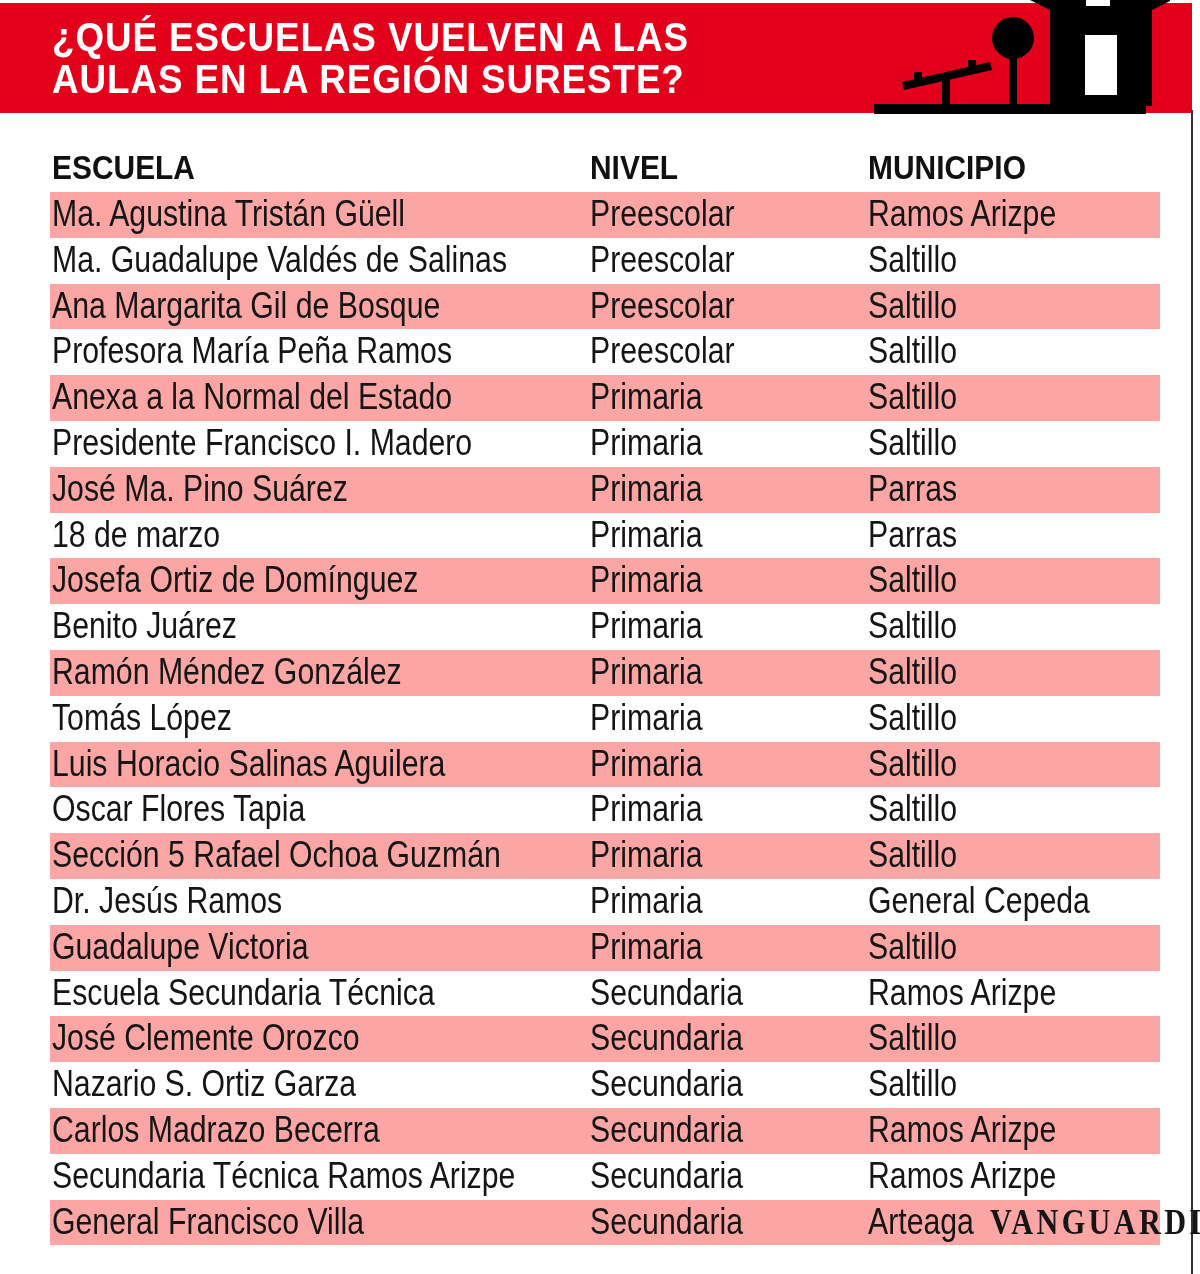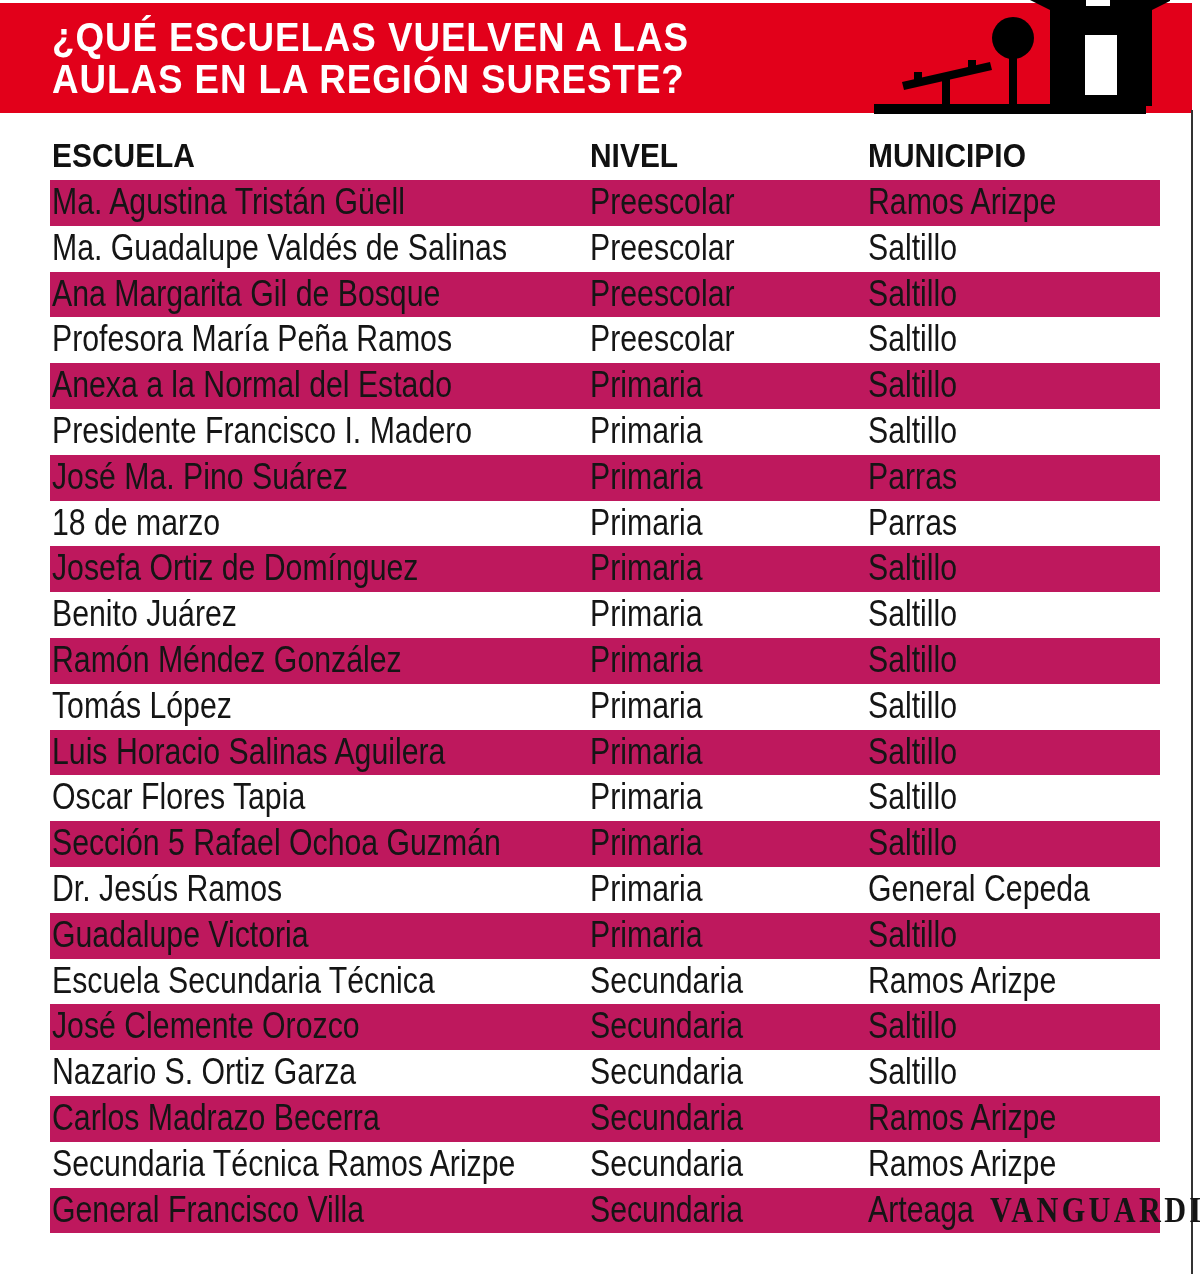--- a/index.html
+++ b/index.html
@@ -2,25 +2,25 @@
 <html><head>
 <meta charset="utf-8">
 <style>
   html, body { margin:0; padding:0; background:#ffffff; }
   body { width:1200px; height:1274px; position:relative; overflow:hidden; font-family:"Liberation Sans", "DejaVu Sans", sans-serif; }
   .banner { position:absolute; left:0; top:3px; width:1192px; height:110px; background:#e2001a; }
   .title { position:absolute; left:52px; top:16px; color:#ffffff; font-weight:bold; font-size:40px; line-height:42px; letter-spacing:1px; transform:scaleX(0.92); transform-origin:left top; white-space:nowrap; }
   .title div { display:block; }
   .illus { position:absolute; left:870px; top:0; width:300px; height:115px; }
   .right-rule { position:absolute; left:1191px; top:110px; width:2px; height:1164px; background:#333; }
-  .table { position:absolute; left:50px; top:134px; width:1110px; }
+  .table { position:absolute; left:50px; top:146px; width:1110px; }
   .hdr { position:relative; height:46px; }
   .hdr span { position:absolute; top:2px; font-weight:bold; font-size:34px; color:#111; transform:scaleX(0.88); transform-origin:left top; white-space:nowrap; }
   .row { position:relative; height:45.8px; }
-  .row.hl { background:#be185d; }
+  .row.hl { background:#fca5a5; }
   .row span { position:absolute; top:0px; font-size:36px; line-height:44px; color:#151515; transform:scaleX(0.84); transform-origin:left top; white-space:nowrap; }
   .c1 { left:2px; } .c2 { left:540px; } .c3 { left:818px; }
   .wm { position:absolute; left:940px; top:4px; font-family:"Liberation Serif", serif; font-weight:bold; font-size:28px; letter-spacing:4px; color:#f6eab8; }
 </style>
 </head>
 <body>
 
 <div class="banner"></div>
 <div class="title">
   <div>¿QUÉ ESCUELAS VUELVEN A LAS</div>

